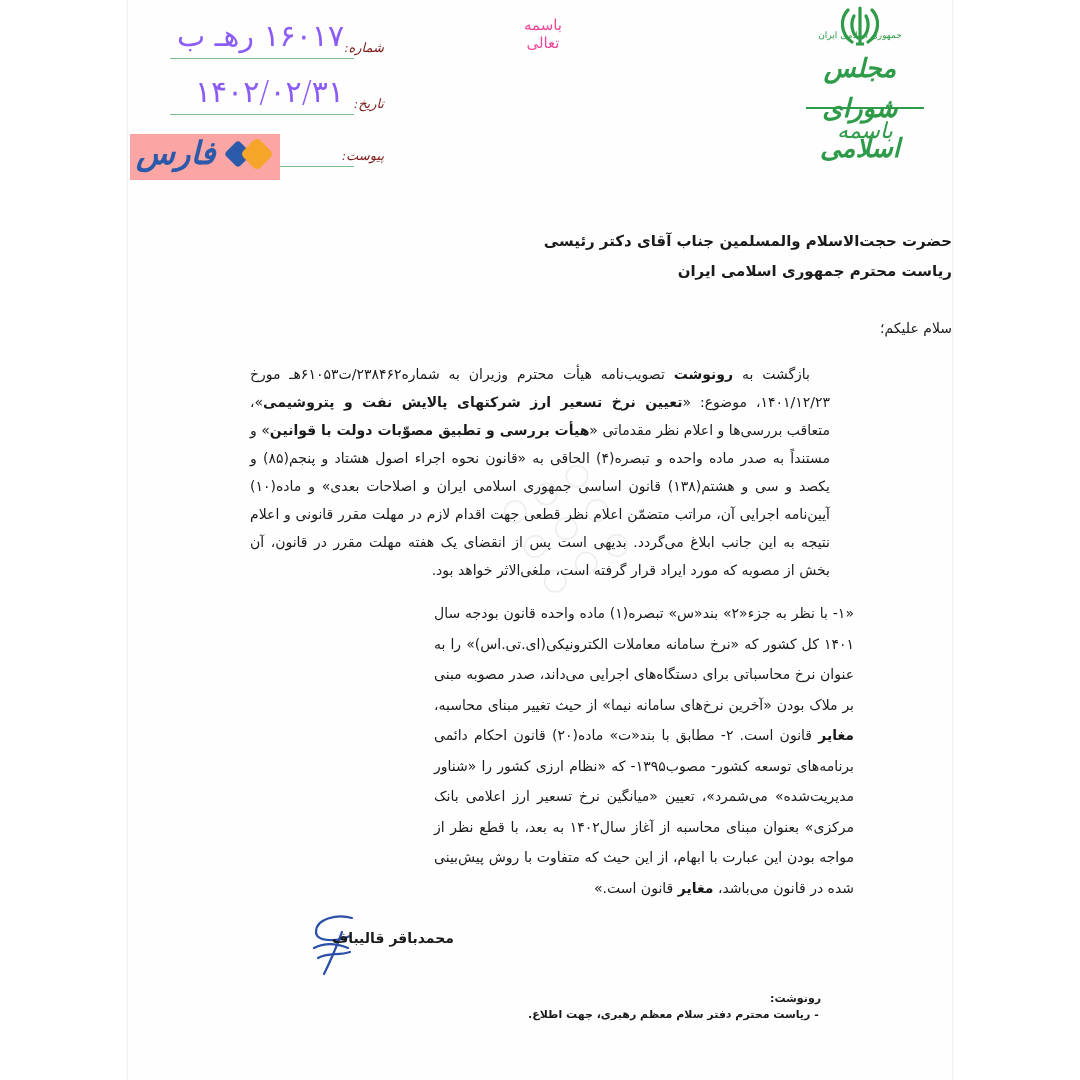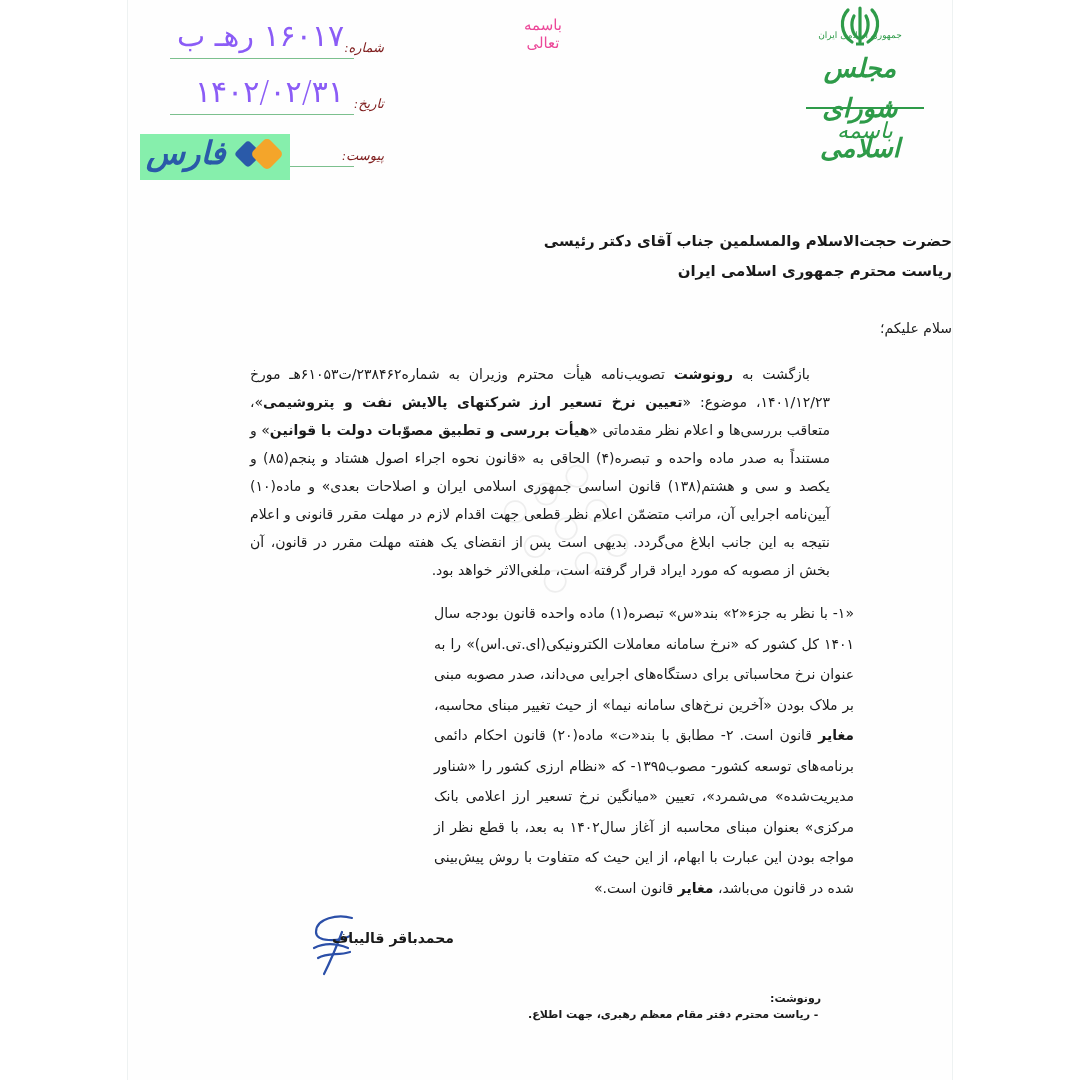--- a/index.html
+++ b/index.html
@@ -29,21 +29,21 @@
 
   
   .field { position:absolute; left:290px; width:110px; height:26px; }
   .field .label { position:absolute; right:16px; top:0; font-family:Liberation Serif, serif;
     font-style:italic; font-size:13px; color:#7f1d1d; }
   .field .line { position:absolute; left:-120px; right:46px; top:18px; border-top:1px solid #7cc08e; }
   .field .val { position:absolute; right:56px; top:-22px; font-family:"DejaVu Sans", sans-serif;
     font-size:30px; color:#8b5cf6; white-space:nowrap; letter-spacing:2px; font-weight:300; }
 
   
-  .fars { position:absolute; left:140px; top:134px; width:150px; height:46px; background:#86efac; }
+  .fars { position:absolute; left:130px; top:134px; width:150px; height:46px; background:#fca5a5; }
   .fars .word { position:absolute; left:6px; top:0px; font-family:"DejaVu Serif", serif;
     font-weight:bold; font-style:italic; font-size:32px; color:#2a5aa9; }
   .fars .d1 { position:absolute; left:98px; top:10px; width:20px; height:20px; background:#2a5aa9;
     transform:rotate(45deg); border-radius:4px; }
   .fars .d2 { position:absolute; left:115px; top:8px; width:24px; height:24px; background:#f4a52a;
     transform:rotate(45deg); border-radius:5px; }
 
   
   .addr { position:absolute; right:128px; width:600px; text-align:right; font-weight:bold; font-size:15px; }
   .para { position:absolute; left:250px; width:580px; font-size:14px; line-height:28px; text-align:justify; }
@@ -118,13 +118,13 @@
   <g fill="none" stroke="#2b4fa8" stroke-width="2.2" stroke-linecap="round">
     <path d="M44 6 C30 2, 8 6, 8 20 C8 30, 30 30, 42 24"></path>
     <path d="M6 36 C18 30, 30 32, 40 36"></path>
     <path d="M10 46 C20 40, 30 44, 42 40"></path>
     <path d="M34 20 C28 36, 22 50, 16 62"></path>
   </g>
 </svg>
 <div class="signer rtl">محمدباقر قالیباف</div>
 
 <div class="cc-label rtl">رونوشت:</div>
-<div class="cc-item rtl">-     ریاست محترم دفتر مقام معظم رهبری، جهت اطلاع.</div>
+<div class="cc-item rtl">-     ریاست محترم دفتر سلام معظم رهبری، جهت اطلاع.</div>
 
 </body></html>

